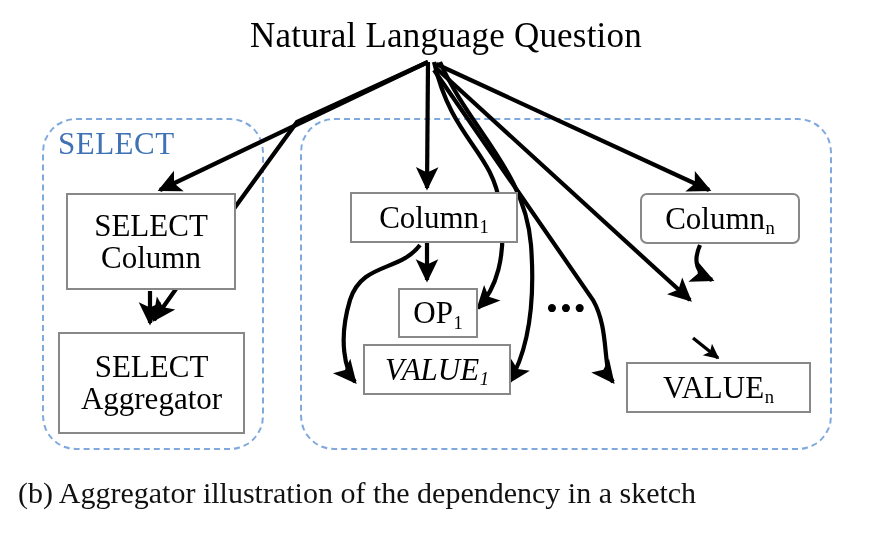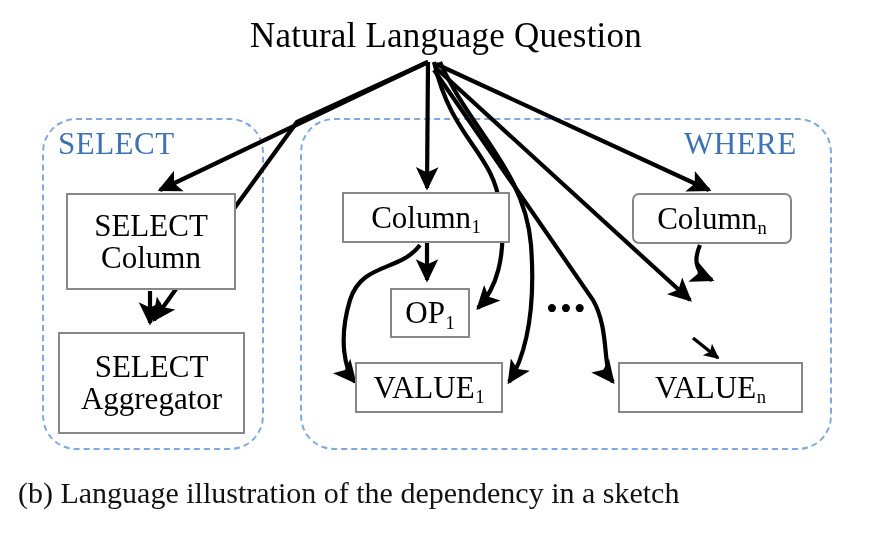--- a/index.html
+++ b/index.html
@@ -66,21 +66,21 @@
     display: flex;
     flex-direction: column;
     align-items: center;
     justify-content: center;
     line-height: 1.02;
     white-space: nowrap;
   }
   .node-box .line1,
   .node-box .line2 { display: block; }
   .node-box.two-line { font-size: 31px; }
-  .node-box.one-line { font-size: 31px; }
+  .node-box.one-line { font-size: 31px; margin-left: 8px; }
   .node-box sub {
     font-size: 0.60em;
     vertical-align: baseline;
     position: relative;
     top: 0.30em;
     margin-left: 0.5px;
   }
   .ellipsis-mark {
     position: absolute;
     font-size: 34px;
@@ -95,21 +95,20 @@
 <div id="figure">
 
   <div class="title-text">Natural Language Question</div>
 
   <div class="group-box" style="left:42px; top:118px; width:222px; height:332px;"></div>
 
   <div class="group-box" style="left:300px; top:118px; width:532px; height:332px;"></div>
 
   <div class="group-label" style="left:58px; top:126px;">SELECT</div>
 
-  <div class="group-label" style="left:684px; top:126px;">WHERE</div>
 
   <svg id="diagram-svg" viewBox="0 0 892 536" xmlns="http://www.w3.org/2000/svg">
     <defs>
       <marker id="ah" viewBox="0 0 12 12" refX="10.2" refY="6" markerWidth="6.2" markerHeight="6.2" orient="auto-start-reverse">
         <path d="M0.6,0.8 L11.4,6 L0.6,11.2 L3.0,6 Z" fill="#000000"></path>
       </marker>
       <marker id="ah-s" viewBox="0 0 12 12" refX="10.2" refY="6" markerWidth="5.0" markerHeight="5.0" orient="auto-start-reverse">
         <path d="M0.6,0.8 L11.4,6 L0.6,11.2 L3.0,6 Z" fill="#000000"></path>
       </marker>
     </defs>
@@ -155,30 +154,30 @@
   </div>
 
   <div class="node-box one-line" style="left:342px; top:192px; width:168px; height:51px;">
     <span><span>Column</span><sub>1</sub></span>
   </div>
 
   <div class="node-box one-line" style="left:390px; top:288px; width:80px; height:50px;text-align:center;">
     <span><span>OP</span><sub>1</sub></span>
   </div>
 
-  <div class="node-box one-line" style="left:355px; top:362px; width:148px; height:51px;">
+  <div class="node-box one-line" style="left:355px; top:344px; width:148px; height:51px;font-style:italic;">
     <span><span>VALUE</span><sub>1</sub></span>
   </div>
 
   <div class="node-box one-line" style="left:632px; top:193px; width:160px; height:51px;border-radius:7px;">
     <span><span>Column</span><sub>n</sub></span>
   </div>
 
 
   <div class="node-box one-line" style="left:618px; top:362px; width:185px; height:51px;">
     <span><span>VALUE</span><sub>n</sub></span>
   </div>
 
   <div class="ellipsis-mark" style="left:546px; top:292px;">•••</div>
 
-  <div class="caption-text">(b) Language illustration of the dependency in a sketch</div>
+  <div class="caption-text">(b) Aggregator illustration of the dependency in a sketch</div>
 
 </div>
 
 </body></html>

